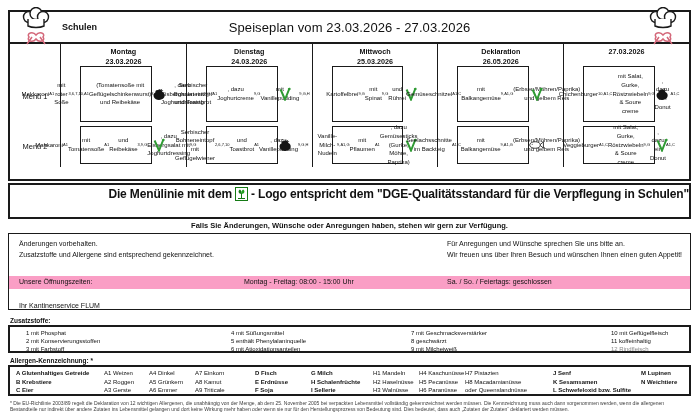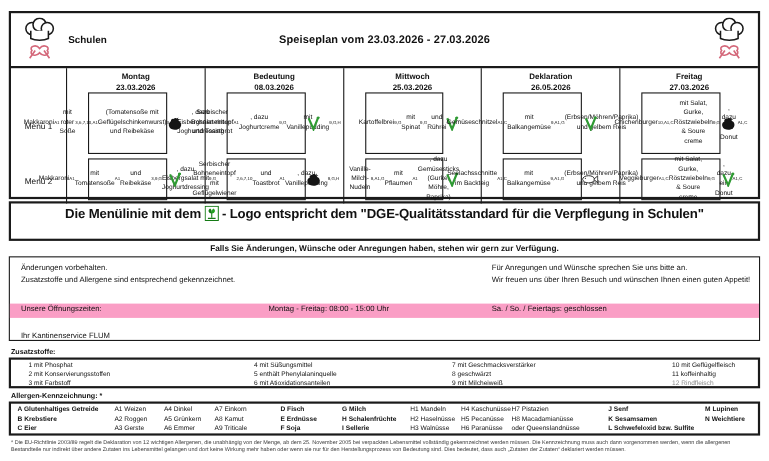--- a/index.html
+++ b/index.html
@@ -1,43 +1,43 @@
 <!DOCTYPE html>
 <html><head>
 <meta charset="utf-8">
 <style>
   html,body{margin:0;padding:0;background:#fff;}
   body{width:699px;height:419px;position:relative;font-family:"Liberation Sans",sans-serif;color:#111;overflow:hidden;}
   .abs{position:absolute;box-sizing:border-box;}
 
   
   .main-table{left:8px;top:10px;width:683px;height:171px;border:2px solid #1a1a1a;background:#fff;}
-  .head-row{height:50px;border-bottom:2px solid #1a1a1a;display:flex;align-items:center;box-sizing:border-box;}
+  .head-row{height:32px;border-bottom:2px solid #1a1a1a;display:flex;align-items:center;box-sizing:border-box;}
   .logo-cell{width:52px;display:flex;justify-content:center;align-items:center;}
   .schulen{font-weight:bold;font-size:9px;width:110px;}
-  .plan-title{flex:1;text-align:center;font-weight:bold;font-size:10px;letter-spacing:.1px;}
+  .plan-title{flex:1;text-align:center;font-weight:normal;font-size:13px;letter-spacing:.1px;}
   .head-spacer{width:110px;}
 
   .menu-grid{display:flex;height:123px;}
   .label-col{width:50px;display:flex;flex-direction:column;}
   .label-col .sp{height:22px;}
   .mlabel{display:flex;align-items:center;justify-content:center;font-weight:normal;font-size:7.5px;}
   .mlabel.m1{height:60px;}
   .mlabel.m2{height:40px;}
   .day-col{flex:1;border-left:1px solid #1a1a1a;display:flex;flex-direction:column;padding:0 19px;box-sizing:border-box;min-width:0;}
   .day-head{height:22px;text-align:center;font-weight:bold;font-size:7.2px;line-height:1.35;padding-top:3px;box-sizing:border-box;}
   .cell-row{display:flex;align-items:stretch;}
   .cell-row.r1{height:56px;margin-bottom:4px;}
   .cell-row.r2{height:38px;}
   .cell-box{flex:1;border:1px solid #1a1a1a;font-size:6px;line-height:1.45;text-align:center;display:flex;align-items:center;justify-content:center;padding:1px 2px;box-sizing:border-box;min-width:0;}
   .cell-box sup{font-size:4px;line-height:0;}
   .cell-icon{width:15px;display:flex;align-items:center;justify-content:center;flex:none;}
 
   
-  .dge-box{left:8px;top:183px;width:683px;height:36px;border:2px solid #1a1a1a;text-align:center;font-weight:bold;font-size:12px;line-height:16px;letter-spacing:-0.15px;padding-top:1px;}
+  .dge-box{left:8px;top:183px;width:683px;height:36px;border:2px solid #1a1a1a;text-align:right;font-weight:bold;font-size:12px;line-height:16px;letter-spacing:-0.15px;padding-top:1px;}
   .dge-logo{display:inline-block;vertical-align:-3px;margin:0 3px;}
 
   .feedback{top:221px;left:0;width:699px;text-align:center;font-weight:bold;font-size:7.5px;}
 
   
   .info-box{left:8px;top:233px;width:683px;height:77px;border:1px solid #1a1a1a;font-size:7px;}
   .info-cols{position:relative;height:28px;padding-top:6px;}
   .info-line{position:absolute;white-space:nowrap;}
   .il1{left:10px;top:6px;} .il2{left:10px;top:17px;}
   .ir1{left:438px;top:6px;} .ir2{left:438px;top:17px;}
@@ -129,22 +129,22 @@
             <svg width="12" height="14" viewBox="0 0 12 14">
               <path d="M1.6 2.5 L6 12.5 L10.4 1.5" fill="none" stroke="#2F9A33" stroke-width="2"></path>
               <path d="M8.8 1.8 C10 0.2 12 0.8 11.6 2.6 C10.4 3.6 8.8 3.2 8.8 1.8 Z" fill="#2F9A33"></path>
             </svg>
           </div>
       </div>
     </div>
 
     <div class="day-col">
       <div class="day-head">
-        <div>Bedeutung</div>
-        <div>08.03.2026</div>
+        <div>Dienstag</div>
+        <div>24.03.2026</div>
       </div>
       <div class="cell-row r1">
         <div class="cell-box">Serbischer Bohneneintopf und Toastbrot<sup>A1</sup>, dazu Joghurtcreme<sup>9,G</sup> mit Vanillepudding<sup>9,G,H</sup></div>
         <div class="cell-icon">
             <svg width="12" height="14" viewBox="0 0 12 14">
               <path d="M1.6 2.5 L6 12.5 L10.4 1.5" fill="none" stroke="#2F9A33" stroke-width="2"></path>
               <path d="M8.8 1.8 C10 0.2 12 0.8 11.6 2.6 C10.4 3.6 8.8 3.2 8.8 1.8 Z" fill="#2F9A33"></path>
             </svg>
           </div>
       </div>
@@ -204,21 +204,20 @@
               <ellipse cx="6.5" cy="5" rx="5.8" ry="3.5" fill="#fff" stroke="#222" stroke-width="0.9"></ellipse>
               <path d="M11.5 5 L15.4 1.6 L15.4 8.4 Z" fill="#fff" stroke="#222" stroke-width="0.9"></path>
               <circle cx="3.4" cy="4.1" r="0.55" fill="#222"></circle>
             </svg>
           </div>
       </div>
     </div>
 
     <div class="day-col">
       <div class="day-head">
-        <div>Freitag</div>
         <div>27.03.2026</div>
       </div>
       <div class="cell-row r1">
         <div class="cell-box">Chichenburger<sup>10,A1,C</sup> mit Salat, Gurke, Röstzwiebeln &amp; Soure creme<sup>9,G</sup>, dazu ein Donut<sup>A1,C</sup></div>
         <div class="cell-icon">
             <svg width="14" height="13" viewBox="0 0 14 13">
               <path d="M3.5 4.5 C3 3 4.5 1.5 6 2.2 C6.5 1 8 0.8 8.8 1.8 L10.2 0.8 L9.6 2.5 L11.4 2.1 L9.9 3.7 C12.6 4.5 13.6 7.5 11.9 9.8 C10.2 12 6.4 12.6 3.9 11.2 C1.5 9.9 0.8 7 2.2 5.3 Z" fill="#151515"></path>
             </svg>
           </div>
       </div>

